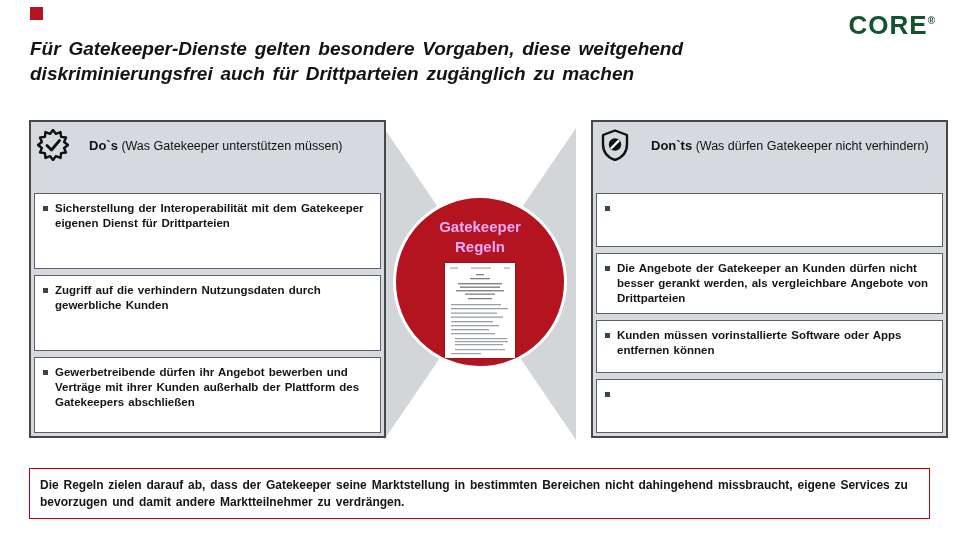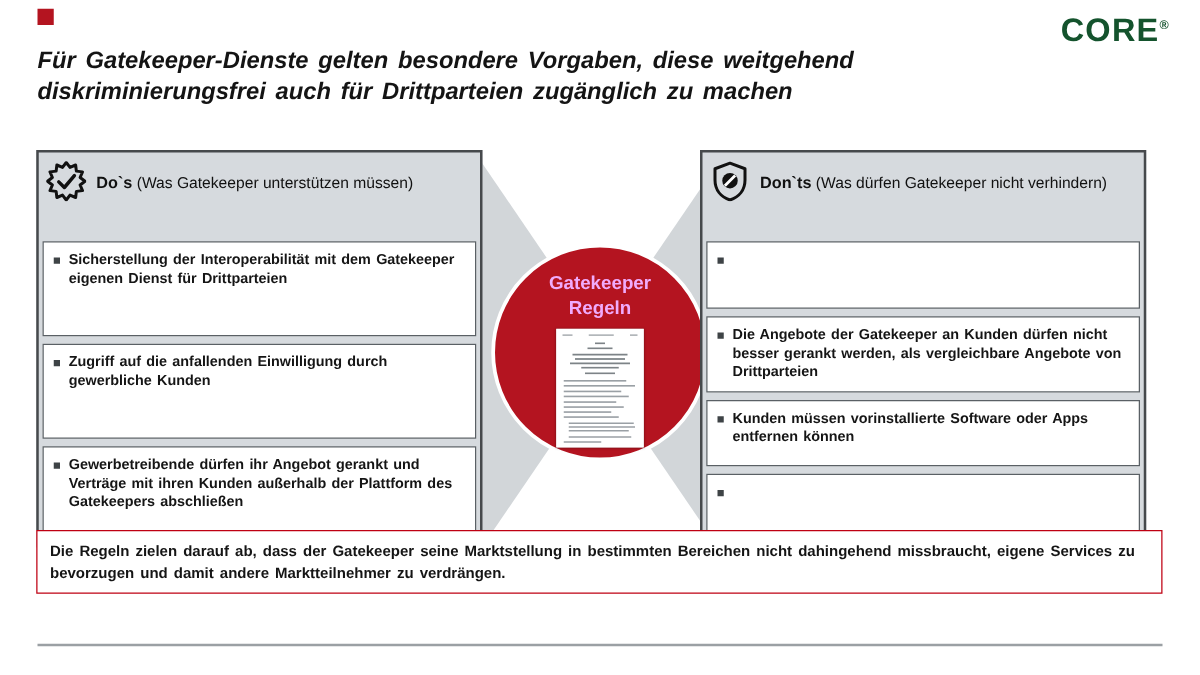--- a/index.html
+++ b/index.html
@@ -17,38 +17,38 @@
 
   
   .tri{position:absolute;top:128px;height:312px;width:100px;background:#d2d6d9;z-index:1;}
   .tri-left{left:384px;clip-path:polygon(0 0,100% 47%,100% 53%,0 100%);}
   .tri-right{left:476px;clip-path:polygon(100% 0,0 47%,0 53%,100% 100%);}
 
   .panel{position:absolute;top:120px;width:357px;height:318px;background:#d6dade;
     border:2px solid #46494c;box-sizing:border-box;display:flex;flex-direction:column;
     padding:0 3px 3px 3px;z-index:3;}
   .panel-left{left:29px;}
-  .panel-right{left:560px;}
-  .panel-header{height:42px;flex:none;display:flex;align-items:center;gap:8px;padding:2px 3px;}
+  .panel-right{left:591px;}
+  .panel-header{height:42px;flex:none;display:flex;align-items:center;gap:20px;padding:2px 3px;}
   .panel-header svg{width:32px;height:32px;flex:none;}
   .panel-title{font-size:12.5px;color:#111;white-space:nowrap;}
   .panel-title b{font-size:13px;}
   .boxes{flex:1;display:flex;flex-direction:column;gap:6px;margin-top:25px;}
   .box{background:#ffffff;border:1.5px solid #5a6065;flex:1;display:flex;align-items:flex-start;
     gap:7px;padding:7px 8px;box-sizing:border-box;}
   .bullet{width:5px;height:5px;background:#3e4346;margin-top:5px;flex:none;}
   .box-text{font-size:11.5px;font-weight:bold;color:#151515;line-height:15px;word-spacing:1px;}
 
   .circle{position:absolute;left:393px;top:195px;width:174px;height:174px;border-radius:50%;
     background:#b41420;border:3px solid #ffffff;box-sizing:border-box;text-align:center;z-index:2;}
   .circle-label{margin-top:19px;font-size:15px;font-weight:bold;color:#f0abfc;line-height:20px;}
   .doc{margin:6px auto 0;width:70px;height:95px;background:#ffffff;
     box-shadow:0 0 2px rgba(0,0,0,.4);display:block;}
 
-  .summary{position:absolute;left:29px;top:424px;width:901px;height:51px;background:#ffffff;
+  .summary{position:absolute;left:29px;top:468px;width:901px;height:51px;background:#ffffff;
     border:1.5px solid #bf0012;box-sizing:border-box;display:flex;align-items:center;
     padding:4px 10px;z-index:3;}
   .summary-text{font-size:12px;font-weight:bold;color:#151515;line-height:17px;word-spacing:1.5px;}
 
   .footer-line{position:absolute;left:30px;top:515px;width:900px;height:2px;background:#9ba0a4;}
 </style>
 </head>
 <body>
 
 <div class="logo-square"></div>
@@ -109,25 +109,25 @@
     </svg>
     <div class="panel-title"><b>Do`s</b> <span>(Was Gatekeeper unterstützen müssen)</span></div>
   </div>
   <div class="boxes">
     <div class="box">
       <span class="bullet"></span>
       <span class="box-text">Sicherstellung der Interoperabilität mit dem Gatekeeper eigenen Dienst für Drittparteien</span>
     </div>
     <div class="box">
       <span class="bullet"></span>
-      <span class="box-text">Zugriff auf die anfallenden Einwilligung durch gewerbliche Kunden</span>
+      <span class="box-text">Zugriff auf die verhindern Nutzungsdaten durch gewerbliche Kunden</span>
     </div>
     <div class="box">
       <span class="bullet"></span>
-      <span class="box-text">Gewerbetreibende dürfen ihr Angebot gerankt und Verträge mit ihren Kunden außerhalb der Plattform des Gatekeepers abschließen</span>
+      <span class="box-text">Gewerbetreibende dürfen ihr Angebot bewerben und Verträge mit ihrer Kunden außerhalb der Plattform des Gatekeepers abschließen</span>
     </div>
   </div>
 </div>
 
 <div class="panel panel-right">
   <div class="panel-header">
     <svg viewBox="0 0 32 32">
       <path d="M16 1.5 L28 6 V15 C28 23 23.2 28.6 16 31 C8.8 28.6 4 23 4 15 V6 Z" fill="none" stroke="#111111" stroke-width="2.4" stroke-linejoin="round"></path>
       <circle cx="16" cy="15.5" r="6.2" fill="#111111"></circle>
       <line x1="11.9" y1="19.6" x2="20.1" y2="11.4" stroke="#ffffff" stroke-width="2.2"></line>

